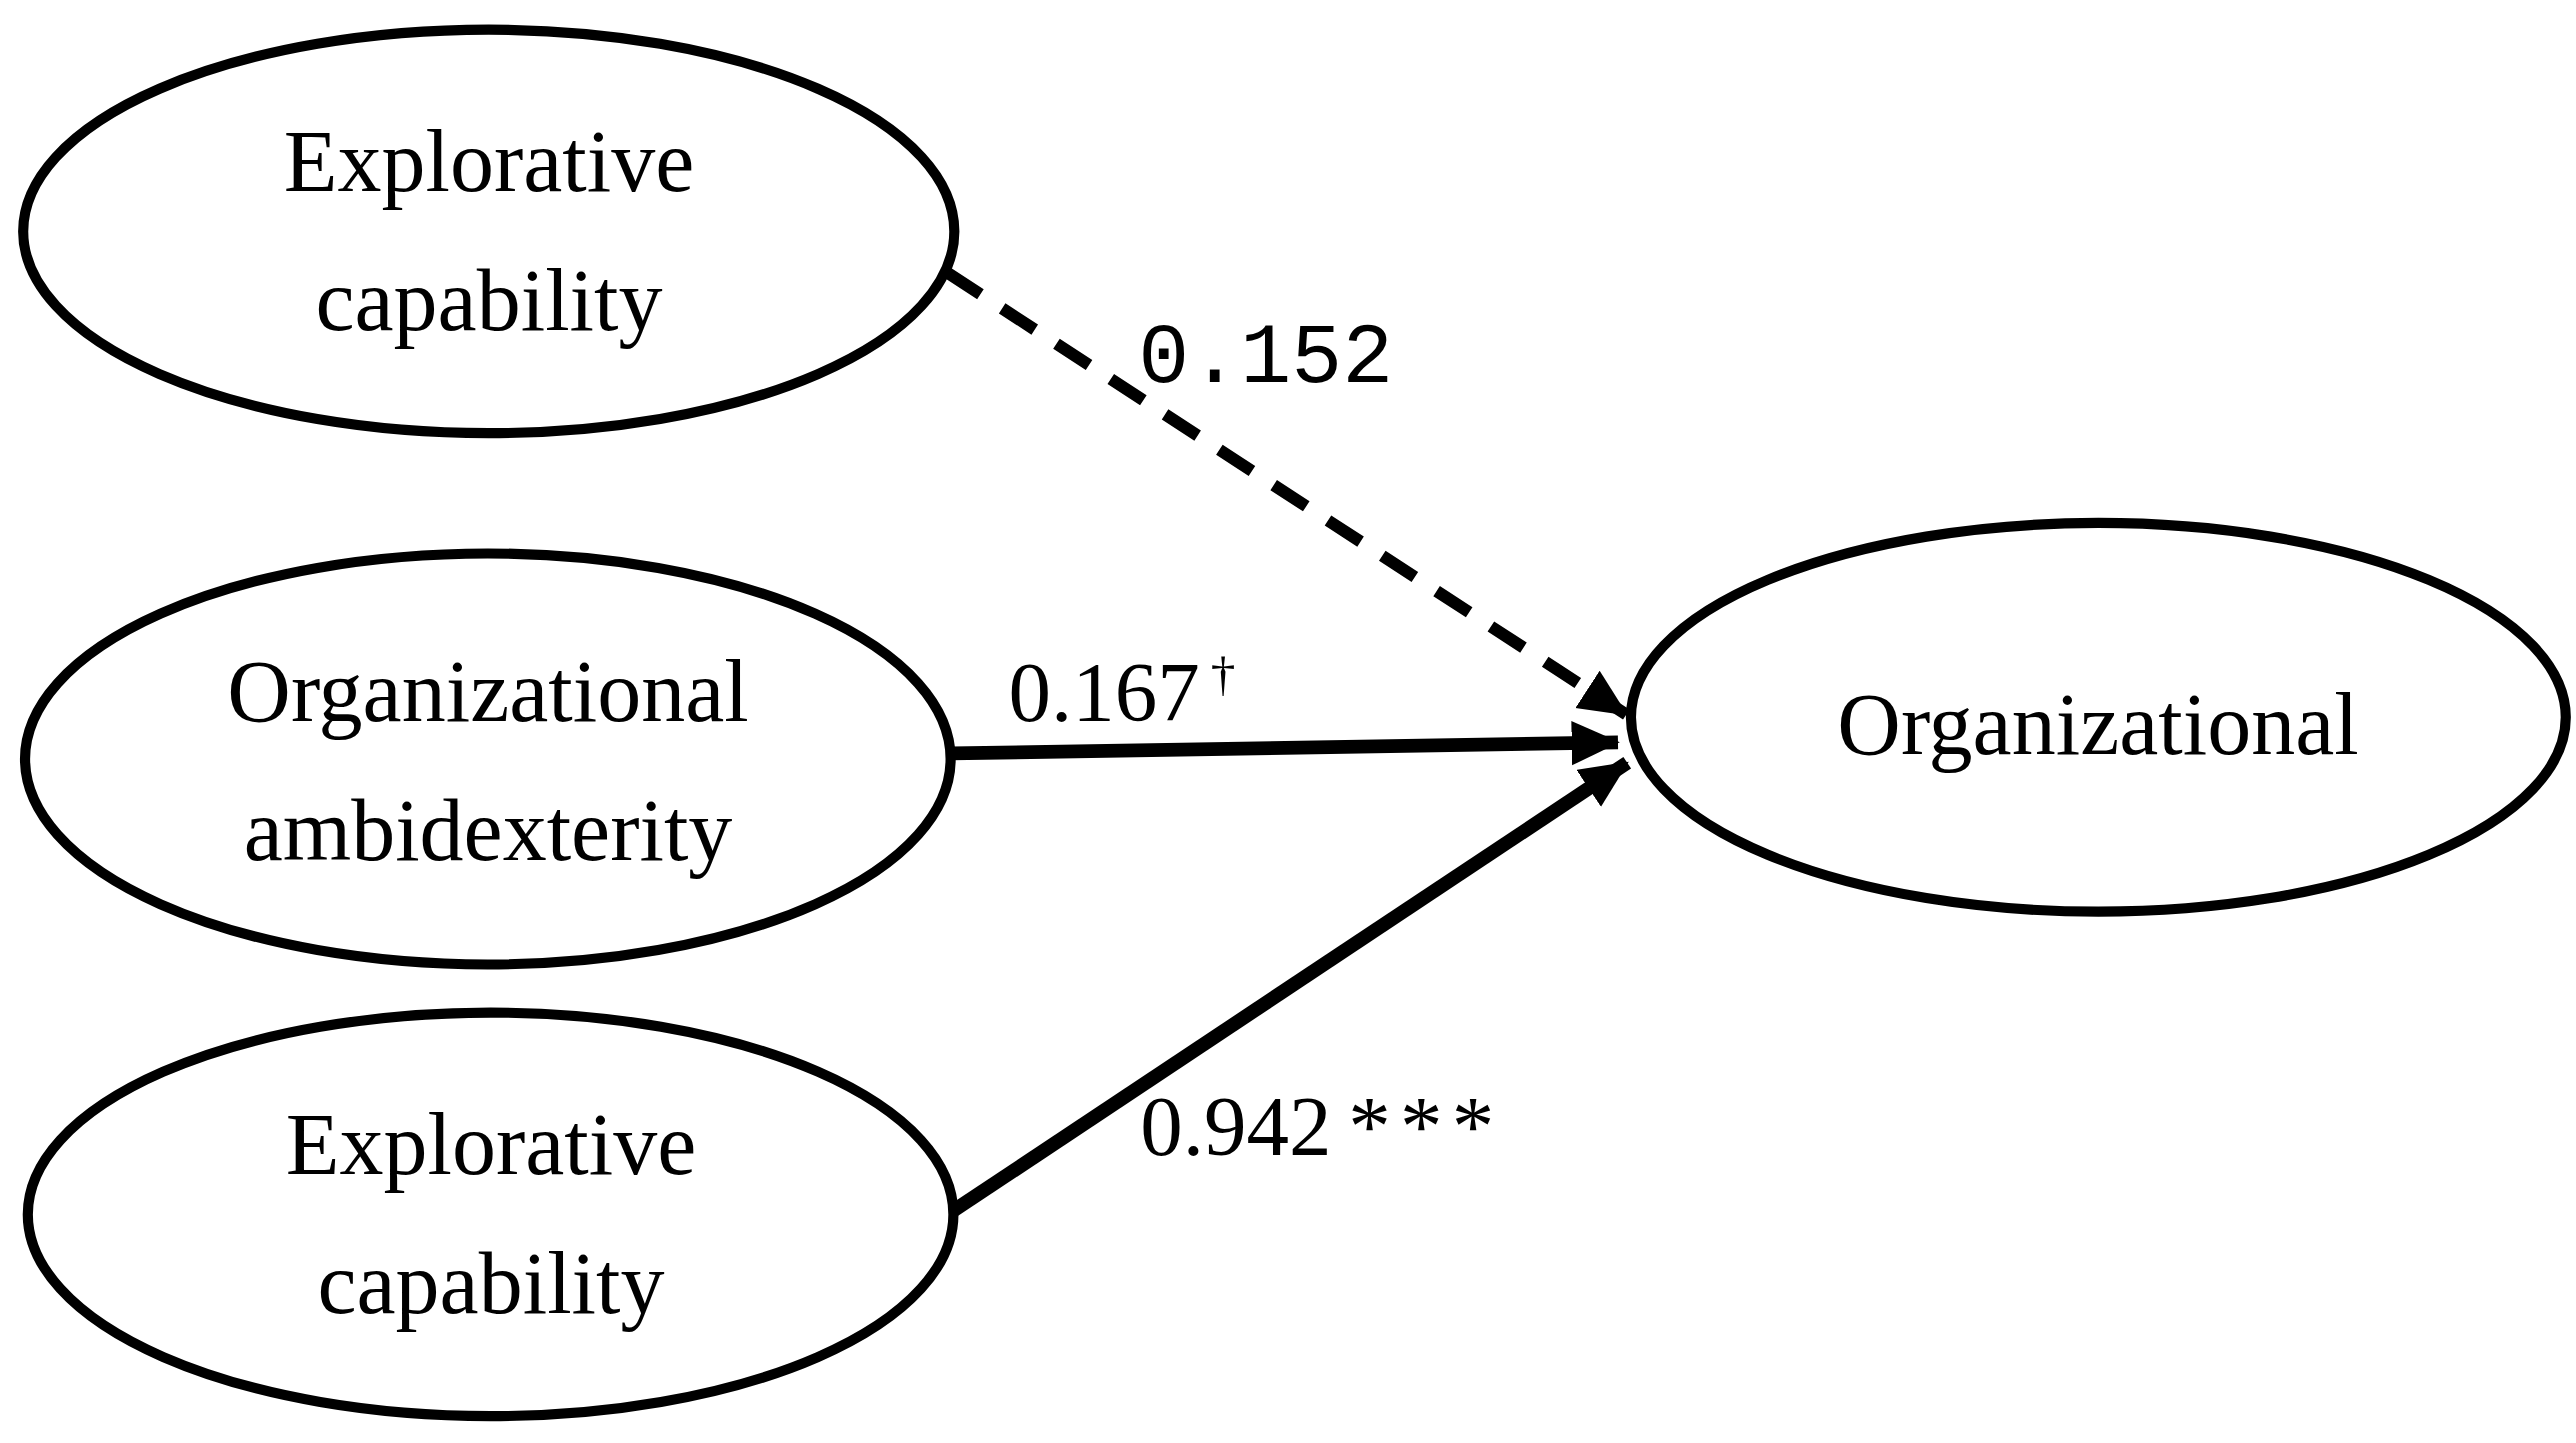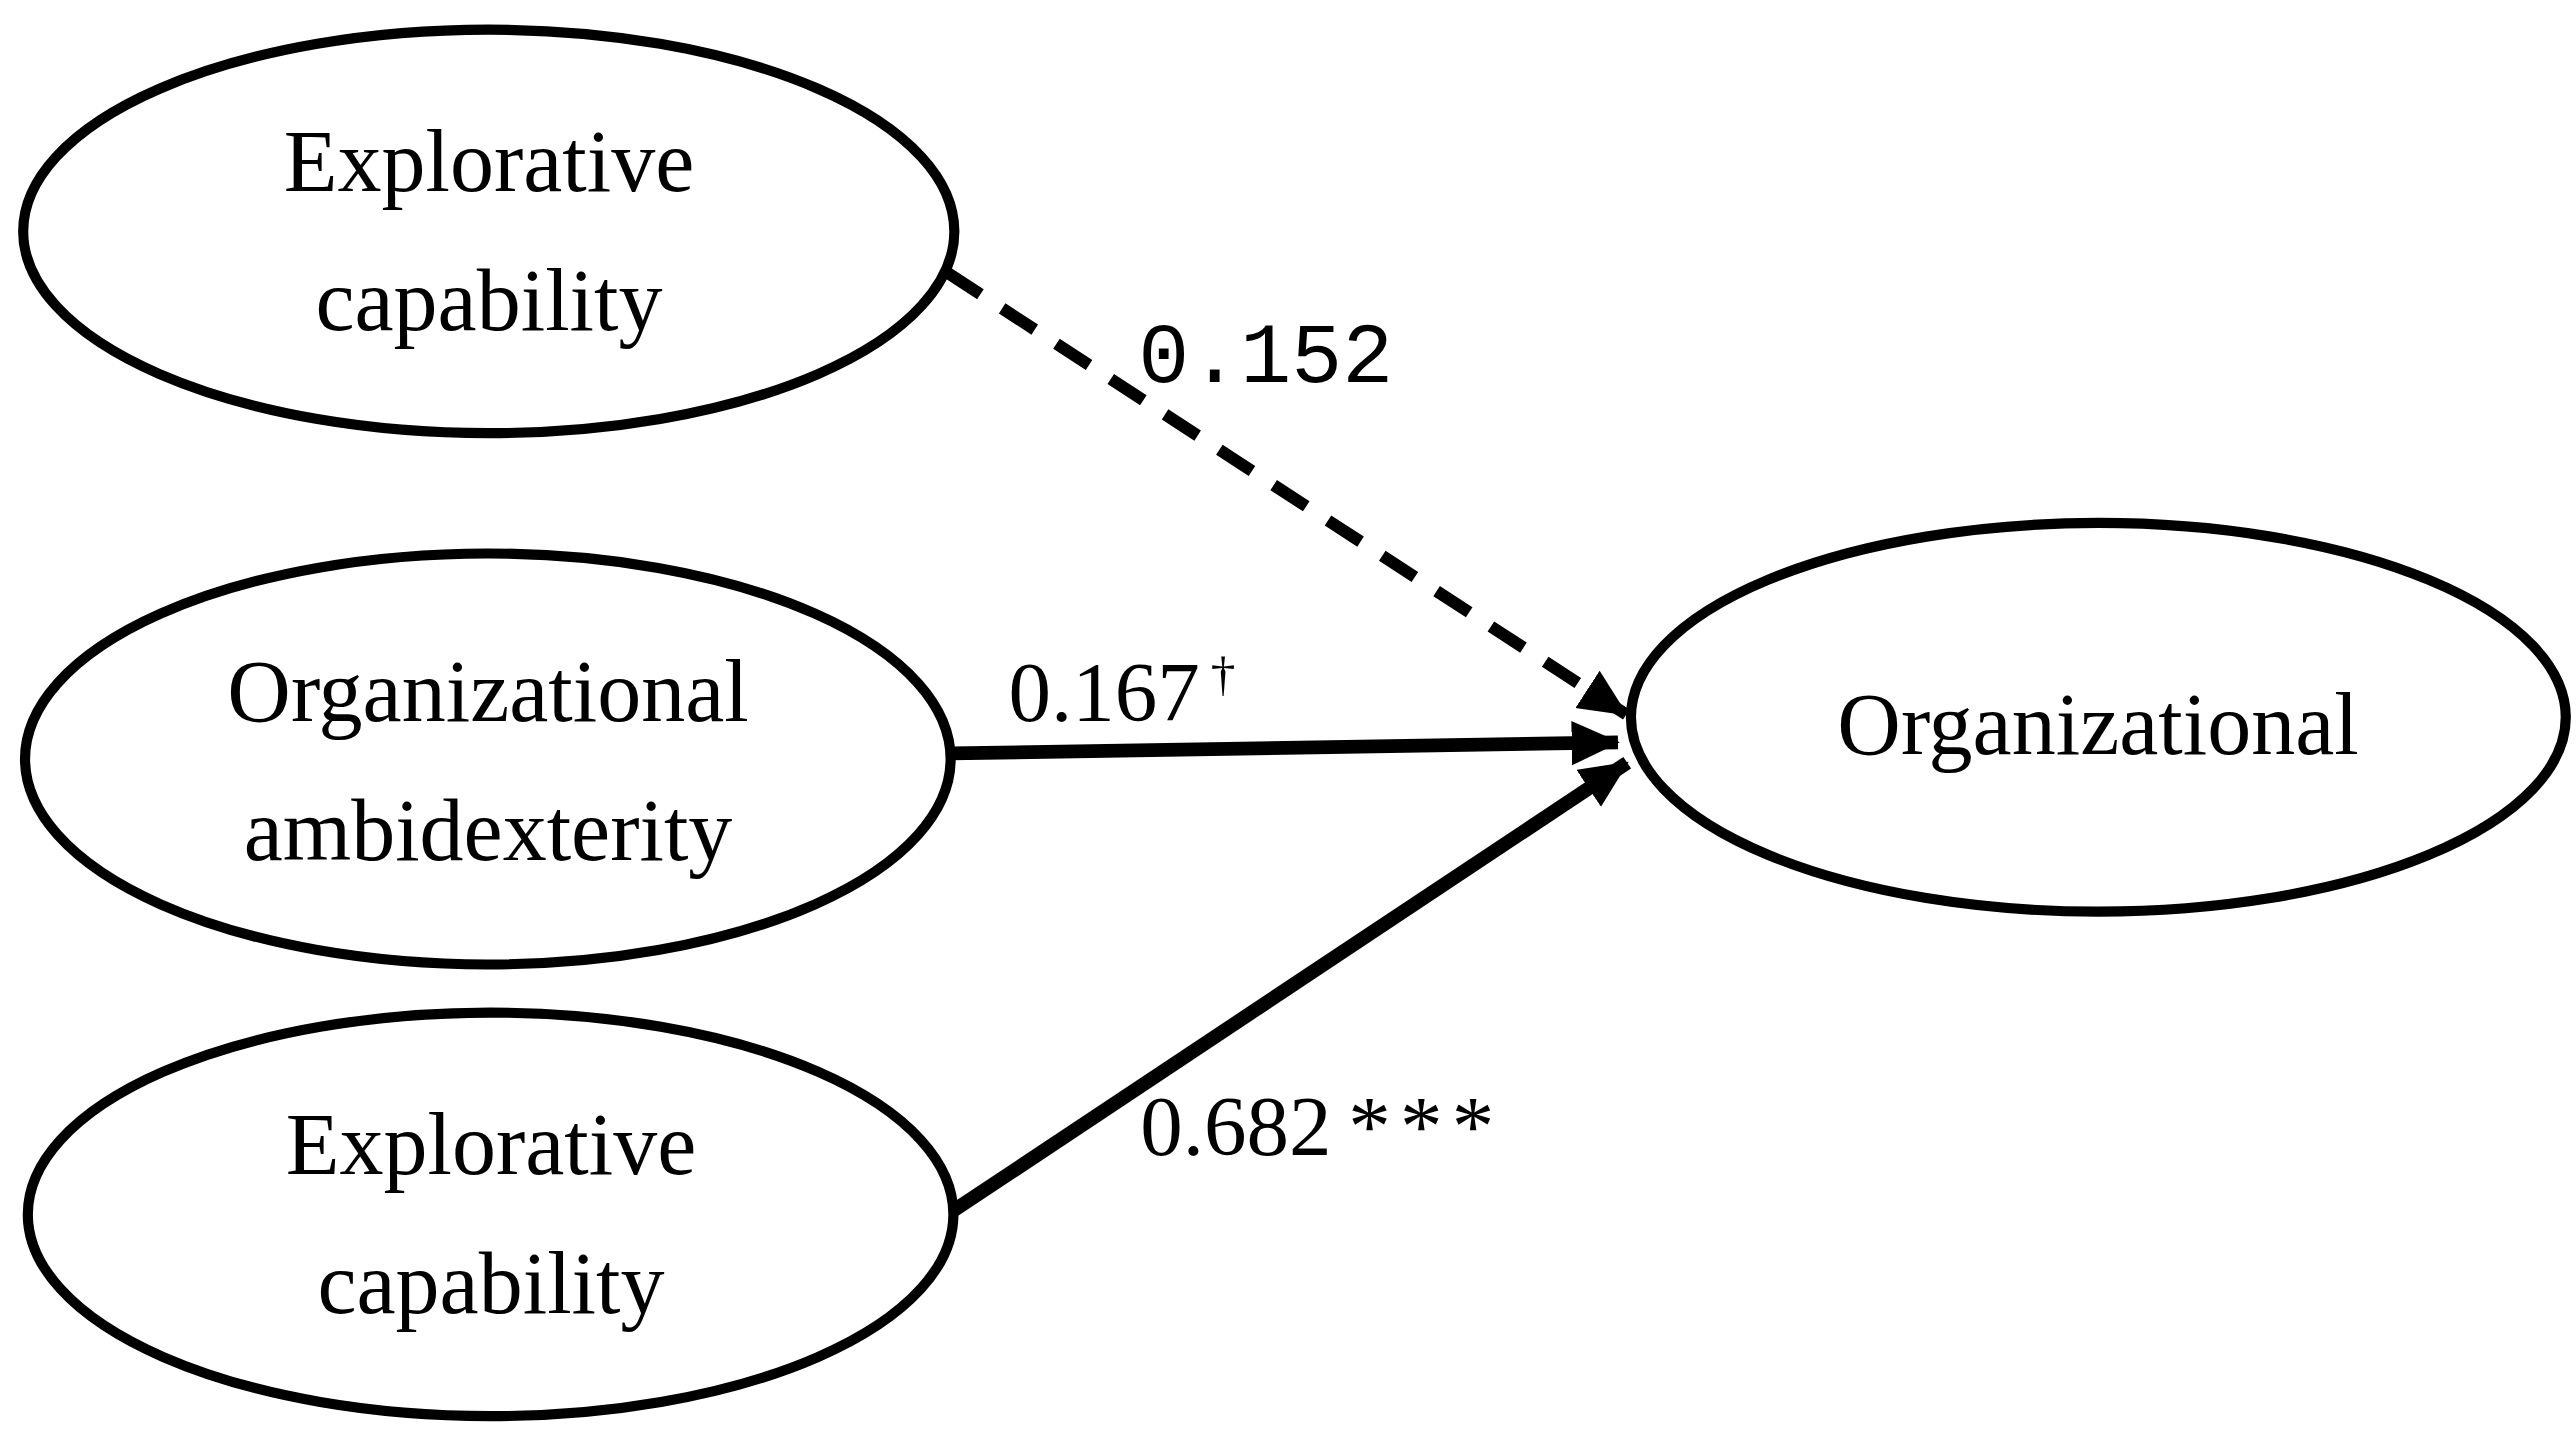--- a/index.html
+++ b/index.html
@@ -95,17 +95,17 @@
 
   <div class="edge-label" style="left:1274px; top:359px;font-family:Liberation Mono, monospace;">
     <span>0.152</span><span class="sig"></span>
   </div>
 
   <div class="edge-label" style="left:1122px; top:692px;text-align:center;">
     <span>0.167</span><span class="sig sup">†</span>
   </div>
 
   <div class="edge-label" style="left:1322px; top:1126px;">
-    <span>0.682</span><span class="sig">***</span>
+    <span>0.942</span><span class="sig">***</span>
   </div>
 
 </div>
 
 
 </body></html>

